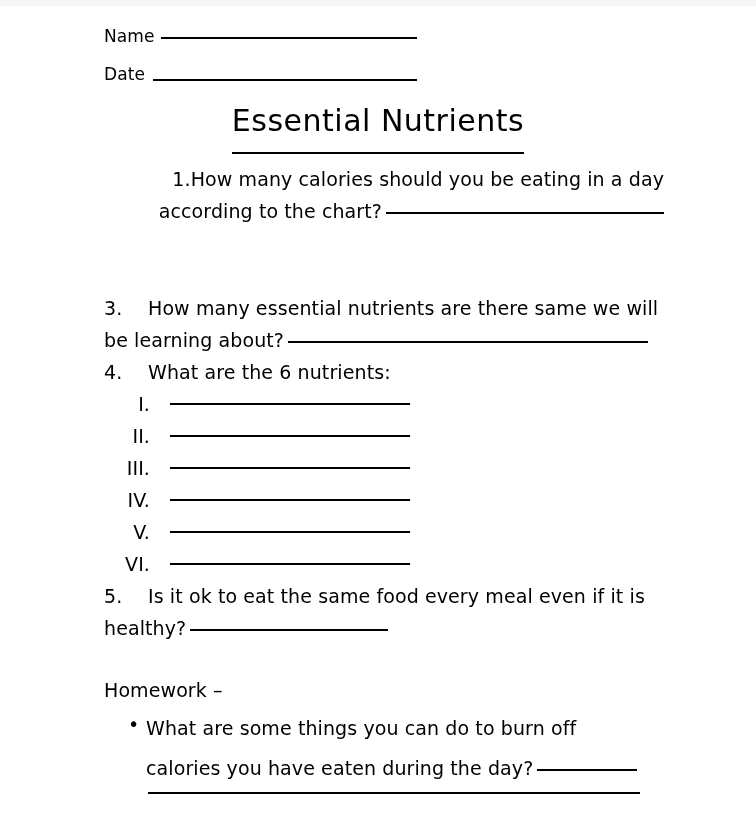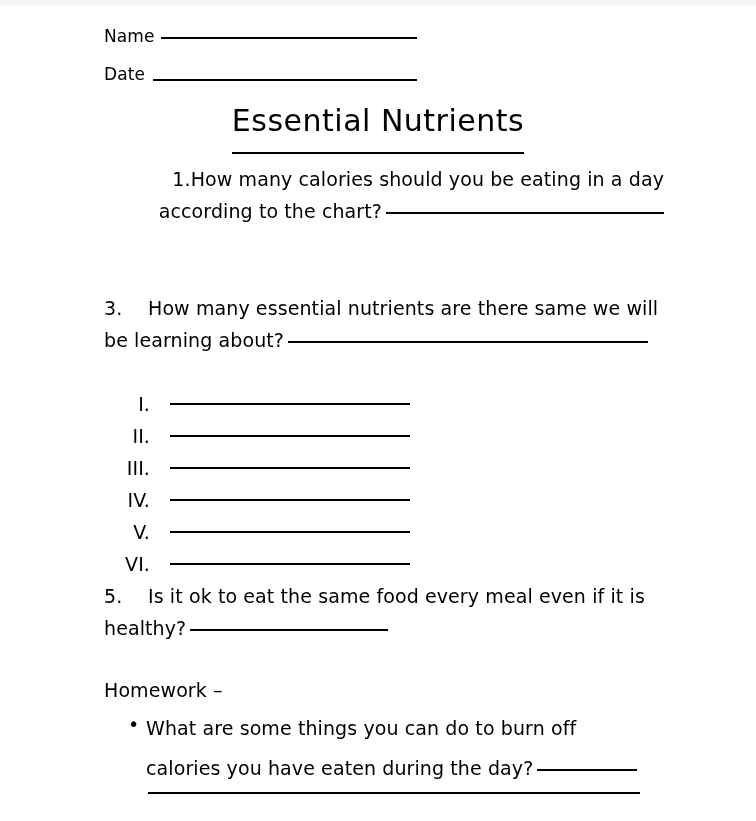--- a/index.html
+++ b/index.html
@@ -210,20 +210,23 @@
 
     <div class="q hand" id="q1">
       <span class="num">1.</span><span>How many calories should you be eating in a day according to the chart?</span><span class="blank" id="q1-blank"></span>
     </div>
 
 
     <div class="q hand" id="q3">
       <span class="num">3.</span><span>How many essential nutrients are there same we will be learning about?</span><span class="blank" id="q3-blank"></span>
     </div>
 
+    <div class="q hand" id="q4">
+      <span class="num">4.</span><span>What are the 6 nutrients:</span>
+    </div>
 
     <div class="roman-list">
       <div class="roman-item">
         <span class="roman-num hand">I.</span>
         <span class="roman-blank"></span>
       </div>
       <div class="roman-item">
         <span class="roman-num hand">II.</span>
         <span class="roman-blank"></span>
       </div>

